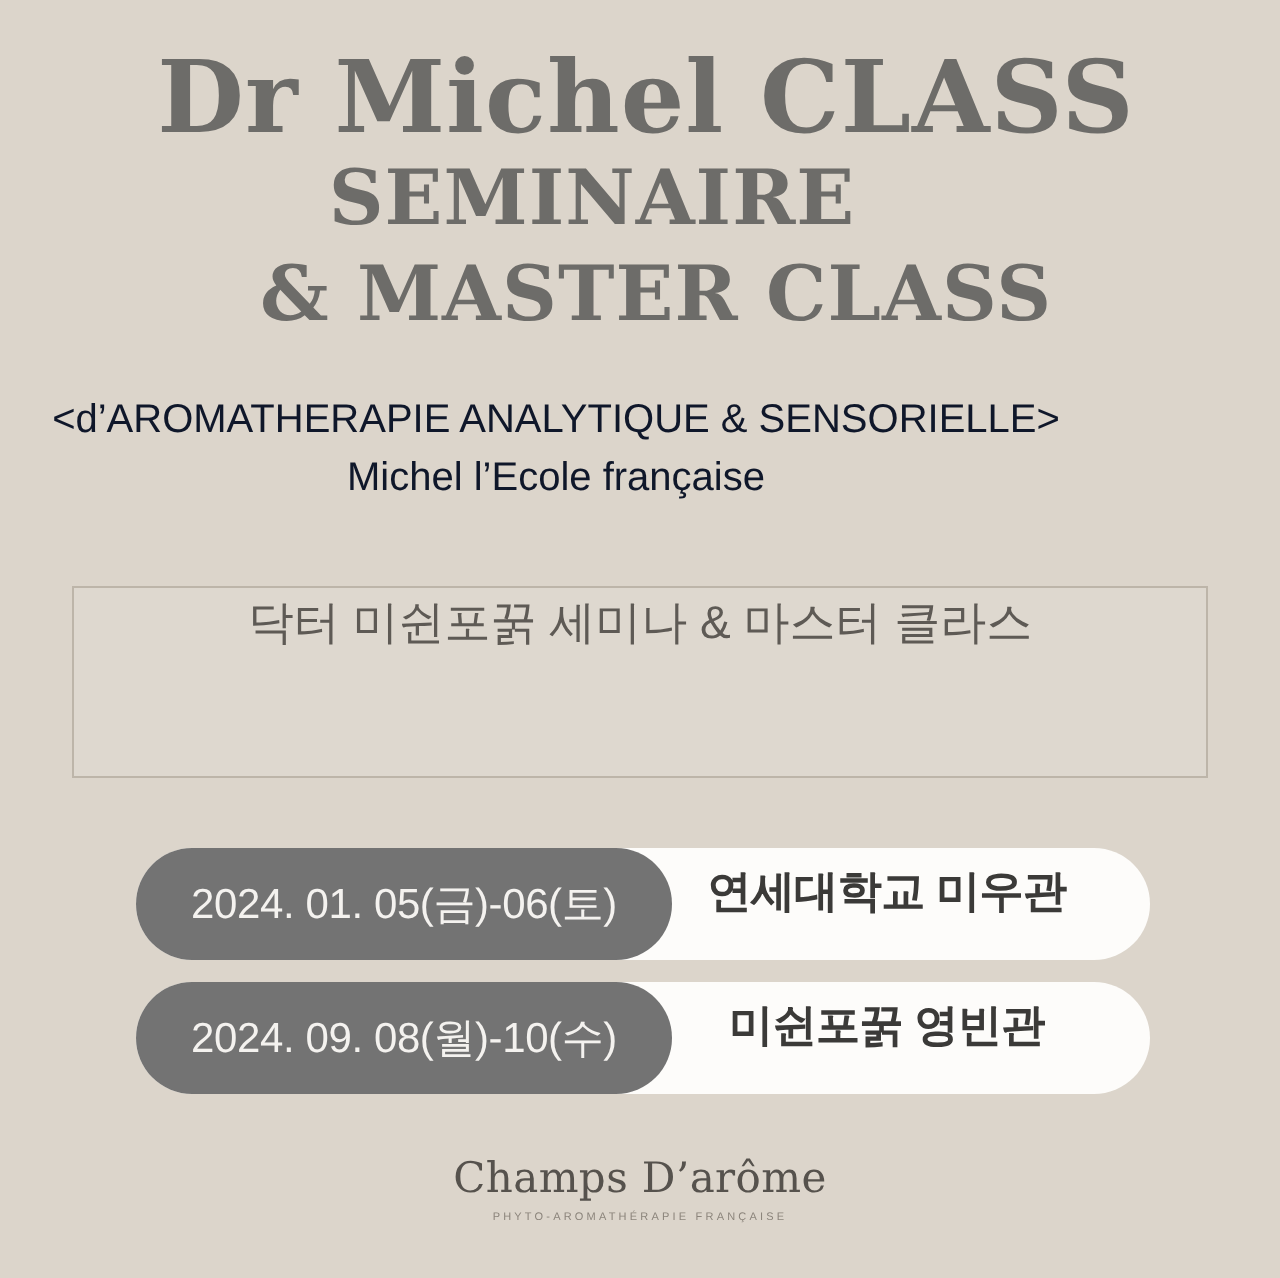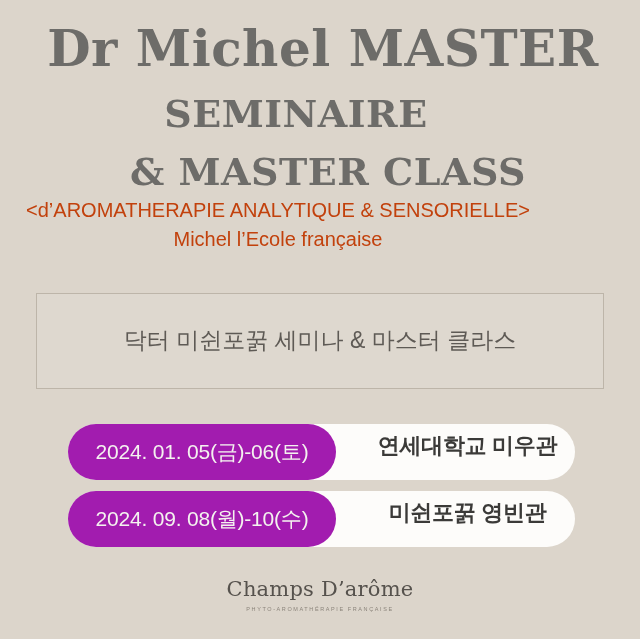--- a/index.html
+++ b/index.html
@@ -39,41 +39,41 @@
     display: block;
     font-size: 50px;
     letter-spacing: 0.5px;
     padding-left: 6px;
     white-space: nowrap;
   }
   .headline-line2 {
     display: block;
     font-size: 38px;
     letter-spacing: 0.5px;
-    margin-top: 21px;
+    margin-top: 6px;
     padding-right: 48px;
     white-space: nowrap;
   }
   .headline-line3 {
     display: block;
     font-size: 38px;
     letter-spacing: 0.5px;
-    margin-top: 20px;
+    margin-top: 10px;
     padding-left: 16px;
     white-space: nowrap;
   }
 
   
   .subtitle {
     position: absolute;
     left: 0;
     top: 196px;
     width: 556px;
     text-align: center;
-    color: #c2410c;
+    color: #0f172a;
     font-family: "Liberation Sans", sans-serif;
     font-size: 20px;
     line-height: 1.45;
   }
   .subtitle-line {
     display: block;
     white-space: nowrap;
   }
 
   
@@ -82,21 +82,21 @@
     left: 36px;
     top: 293px;
     width: 568px;
     height: 96px;
     border: 1px solid #bdb5a9;
     background: #ded8cf;
     box-sizing: border-box;
     display: flex;
     flex-direction: column;
     align-items: center;
-    justify-content: center;
+    justify-content: flex-start;
   }
   .kr-line {
     display: block;
     color: #5e5a55;
     font-family: "Liberation Sans", sans-serif;
     font-size: 23px;
     line-height: 1.55;
     white-space: nowrap;
     text-align: center;
   }
@@ -116,38 +116,38 @@
     margin-bottom: 11px;
     display: flex;
     align-items: center;
   }
   .sched-date {
     position: absolute;
     left: 0;
     top: 0;
     width: 268px;
     height: 56px;
-    background: #a21caf;
+    background: #737373;
     border-radius: 28px;
     display: flex;
     align-items: center;
     justify-content: center;
     box-sizing: border-box;
   }
   .sched-date-text {
     color: #f4f2ef;
     font-family: "Liberation Sans", sans-serif;
     font-size: 21px;
     font-weight: normal;
     white-space: nowrap;
     letter-spacing: -0.2px;
   }
   .sched-venue {
     position: absolute;
-    left: 280px;
+    left: 256px;
     top: 0;
     width: 239px;
     height: 43px;
     display: flex;
     align-items: center;
     justify-content: center;
   }
   .sched-venue-text {
     color: #3b3a38;
     font-family: "Liberation Sans", sans-serif;
@@ -185,21 +185,21 @@
     line-height: 1.1;
     white-space: nowrap;
   }
 </style>
 </head>
 <body>
 
 <div class="poster">
 
   <div class="headline">
-    <span class="headline-line1">Dr Michel MASTER</span>
+    <span class="headline-line1">Dr Michel CLASS</span>
     <span class="headline-line2">SEMINAIRE</span>
     <span class="headline-line3">&amp; MASTER CLASS</span>
   </div>
 
   <div class="subtitle">
     <span class="subtitle-line">&lt;d’AROMATHERAPIE ANALYTIQUE &amp; SENSORIELLE&gt;</span>
     <span class="subtitle-line">Michel l’Ecole française</span>
   </div>
 
   <div class="kr-box">

